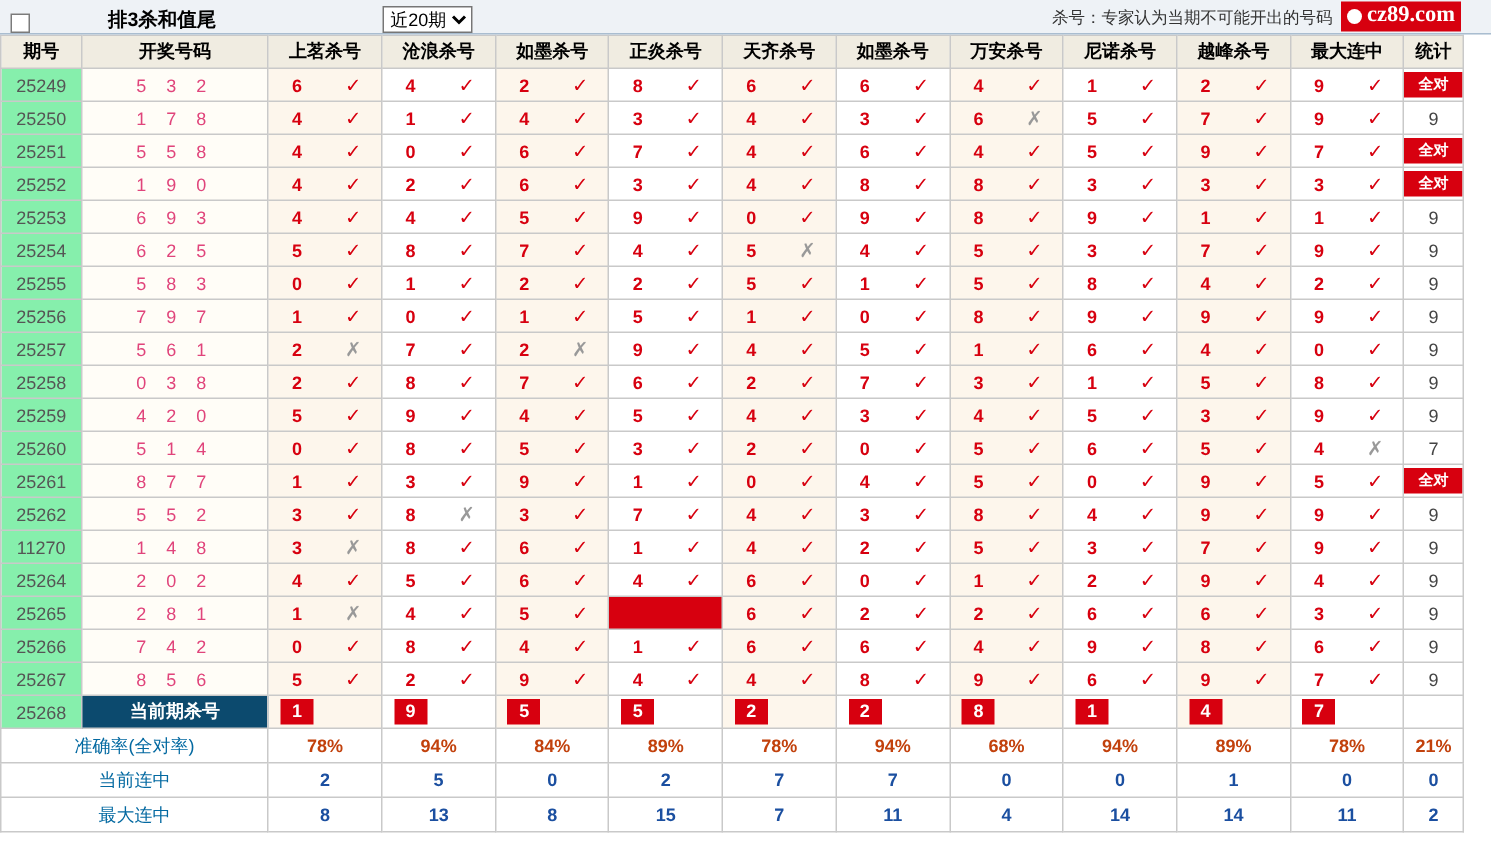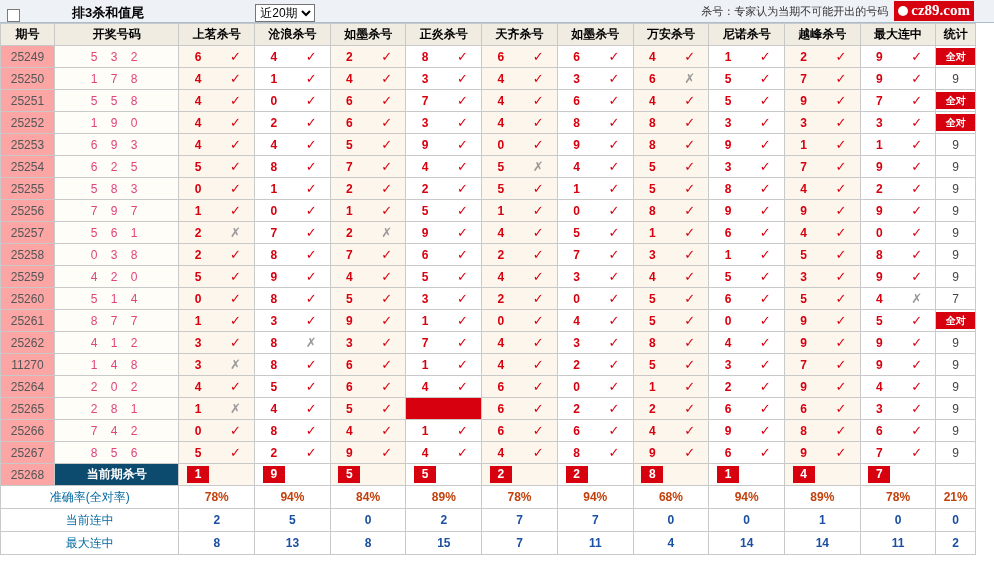--- a/index.html
+++ b/index.html
@@ -66,21 +66,21 @@
   thead th{
     background:#f0ece1;
     font-weight:bold;
     height:24px;
     color:#000;
   }
   .c-issue{width:52px;}
   .c-code{width:120px;}
   .c-grp{width:73px;}
   .c-stat{width:38px;}
-  td.issue{color:#555;font-size:11px;background:#fca5a5;}
+  td.issue{color:#555;font-size:11px;background:#86efac;}
   td.code{
     color:#e0447b;letter-spacing:5px;font-size:12px;background:#fffdf7;
   }
   
   td.grp{padding:0;}
   .gwrap{display:flex;height:21px;align-items:center;}
   .gnum{
     width:50%;text-align:center;color:#d7000f;font-weight:bold;font-size:12px;
   }
   .gmark{width:50%;display:flex;align-items:center;justify-content:center;}
@@ -1274,21 +1274,21 @@
               <span class="tick">✓</span>
             </div>
           </div>
         </td>
         <td class="stat">
           <span class="allhit">全对</span>
         </td>
       </tr>
       <tr>
         <td class="issue">25262</td>
-        <td class="code">4 1 2</td>
+        <td class="code">5 5 2</td>
         <td class="grp shade">
           <div class="gwrap">
             <div class="gnum">3</div>
             <div class="gmark">
               <span class="tick">✓</span>
             </div>
           </div>
         </td>
         <td class="grp plain">
           <div class="gwrap">

